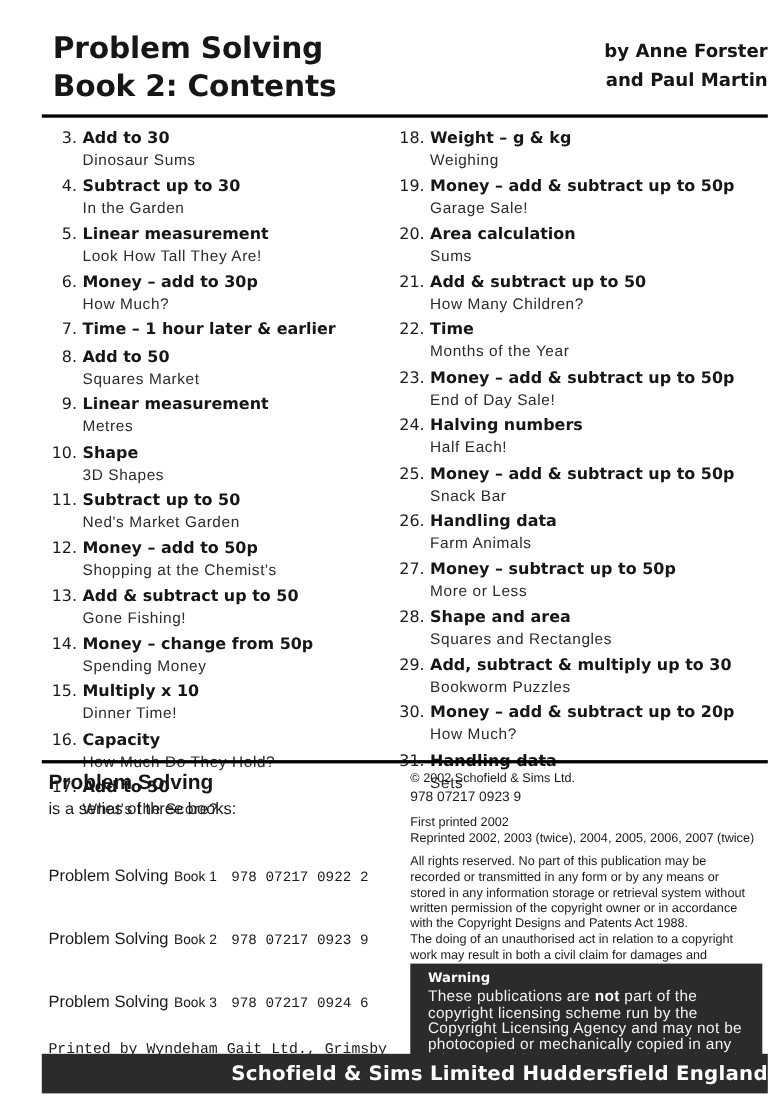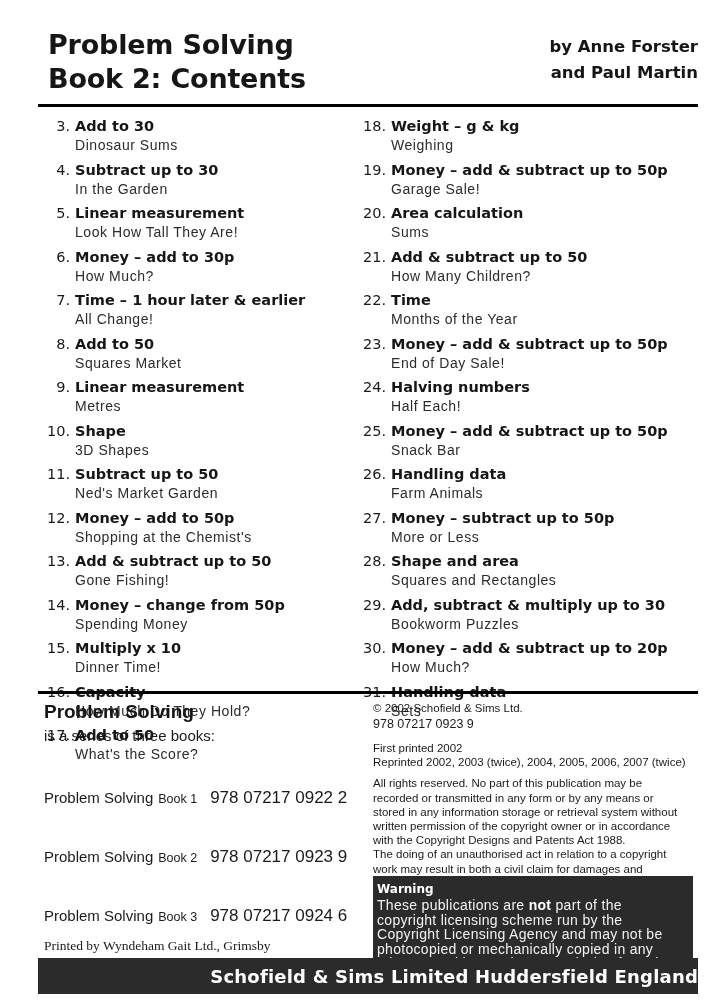--- a/index.html
+++ b/index.html
@@ -150,32 +150,32 @@
     color: #1a1a1a;
   }
   .series-book {
     font-family: "Liberation Sans", sans-serif;
     font-size: 12.5px;
     color: #1a1a1a;
     margin-left: 5px;
     margin-top: 10px;
   }
   .series-isbn {
-    font-family: Liberation Sans, sans-serif;
-    font-size: 17px;
+    font-family: Liberation Mono, monospace;
+    font-size: 13px;
     color: #1a1a1a;
     margin-left: 13px;
     margin-top: 32px;
   }
   .series-printer {
-    font-family: Liberation Serif, serif;
+    font-family: Liberation Mono, monospace;
     font-size: 13.5px;
     line-height: 25px;
     color: #1a1a1a;
-    margin-top: 3px;
+    margin-top: 18px;
   }
 
   
   .copyright {
     position: absolute;
     left: 373px;
     top: 701px;
     width: 320px;
   }
   .cr-line {
@@ -199,21 +199,21 @@
   }
   .cr-gap { height: 7px; }
 
   
   .warning {
     position: absolute;
     left: 373px;
     top: 876px;
     width: 320px;
     background: #2b2b2b;
-    padding: 5px 8px 7px 4px;
+    padding: 5px 8px 7px 16px;
     box-sizing: border-box;
   }
   .warning-title {
     font-family: "DejaVu Sans", sans-serif;
     font-weight: bold;
     font-size: 12px;
     line-height: 17px;
     color: #ffffff;
   }
   .warning-text {
@@ -294,21 +294,20 @@
           <div class="entry-num">6.</div>
           <div class="entry-body">
             <div class="entry-title">Money – add to 30p</div>
             <div class="entry-sub">How Much?</div>
           </div>
         </div>
         <div class="entry">
           <div class="entry-num">7.</div>
           <div class="entry-body">
             <div class="entry-title">Time – 1 hour later &amp; earlier</div>
-            <div class="entry-sub">All Change!</div>
           </div>
         </div>
         <div class="entry">
           <div class="entry-num">8.</div>
           <div class="entry-body">
             <div class="entry-title">Add to 50</div>
             <div class="entry-sub">Squares Market</div>
           </div>
         </div>
         <div class="entry">

